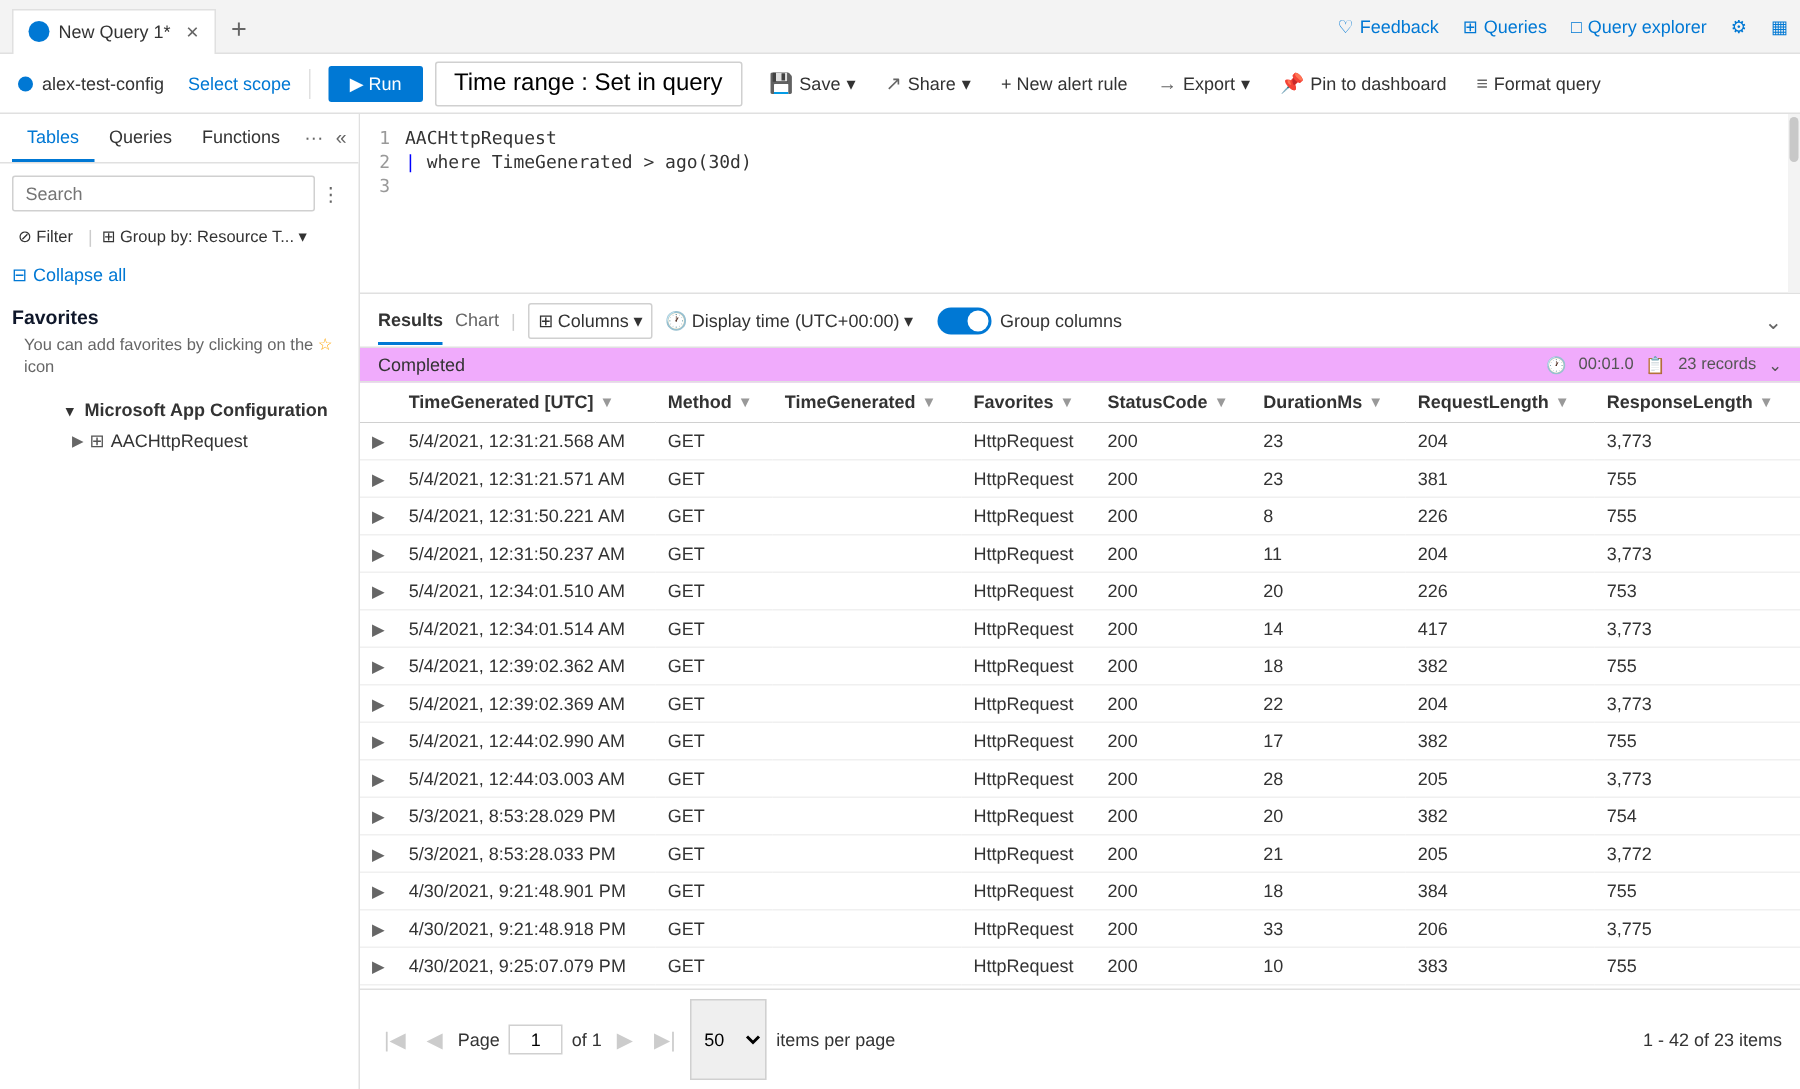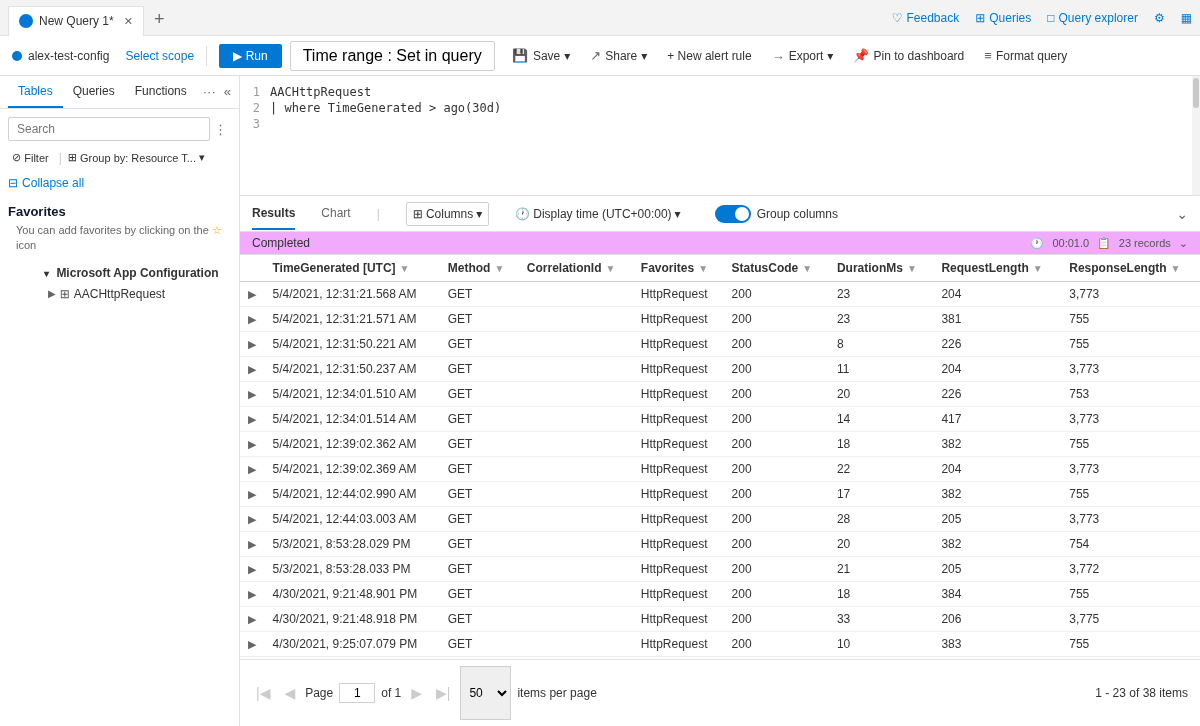--- a/index.html
+++ b/index.html
@@ -59,21 +59,21 @@
     .editor { background: #fff; border-bottom: 1px solid #e0e0e0; padding: 8px 0; font-family: 'Consolas', monospace; font-size: 12px; min-height: 120px; position: relative; }
     .editor-line { display: flex; align-items: flex-start; padding: 1px 0; }
     .line-num { width: 30px; text-align: right; color: #999; padding-right: 10px; font-size: 12px; user-select: none; flex-shrink: 0; }
     .line-content { color: #333; white-space: pre; }
     .kw { color: #0000ff; }
     .editor-scrollbar { position: absolute; right: 0; top: 0; width: 8px; height: 100%; background: #f3f3f3; }
     .editor-scrollbar-thumb { width: 6px; height: 30px; background: #c8c8c8; border-radius: 3px; margin: 2px auto; }
 
     
     .results-area { flex: 1; display: flex; flex-direction: column; overflow: hidden; }
-    .results-tabs { display: flex; align-items: center; border-bottom: 1px solid #e0e0e0; padding: 0 12px; gap: 26px; height: 36px; background: #fff; }
+    .results-tabs { display: flex; align-items: center; border-bottom: 1px solid #e0e0e0; padding: 0 12px; gap: 8px; height: 36px; background: #fff; }
     .results-tab { font-size: 12px; color: #666; cursor: pointer; padding: 8px 0; border-bottom: 2px solid transparent; }
     .results-tab.active { color: #333; font-weight: 600; border-bottom: 2px solid #0078d4; }
     .results-tab-sep { color: #ccc; }
     .columns-btn { display: flex; align-items: center; gap: 3px; color: #333; font-size: 12px; cursor: pointer; padding: 4px 6px; border: 1px solid #d0d0d0; border-radius: 2px; }
     .display-time { display: flex; align-items: center; gap: 3px; color: #333; font-size: 12px; cursor: pointer; }
     .group-toggle { display: flex; align-items: center; gap: 6px; margin-left: 8px; }
     .toggle-switch { width: 36px; height: 18px; background: #0078d4; border-radius: 9px; position: relative; cursor: pointer; }
     .toggle-switch::after { content: ''; position: absolute; width: 14px; height: 14px; background: #fff; border-radius: 50%; top: 2px; right: 2px; }
     .group-columns-label { font-size: 12px; color: #333; }
     .results-tabs-right { margin-left: auto; display: flex; align-items: center; gap: 8px; color: #666; font-size: 11px; }
@@ -300,21 +300,21 @@
                 </div>
               </th>
               <th>
                 <div class="col-header">
                   <span>Method</span>
                   <span class="filter-icon">▼</span>
                 </div>
               </th>
               <th>
                 <div class="col-header">
-                  <span>CorrelationId</span>
+                  <span>TimeGenerated</span>
                   <span class="filter-icon">▼</span>
                 </div>
               </th>
               <th>
                 <div class="col-header">
                   <span>Favorites</span>
                   <span class="filter-icon">▼</span>
                 </div>
               </th>
               <th>
@@ -520,17 +520,17 @@
         <input class="page-input" type="text" value="1" style="">
         <span class="page-of">of 1</span>
         <button class="pagination-btn" disabled="">▶</button>
         <button class="pagination-btn" disabled="">▶|</button>
         <select class="per-page-select">
           <option>50</option>
           <option>100</option>
           <option>200</option>
         </select>
         <span>items per page</span>
-        <span class="pagination-count">1 - 23 of 38 items</span>
+        <span class="pagination-count">1 - 42 of 23 items</span>
       </div>
     </div>
   </div>
 </div>
 
 </body></html>

